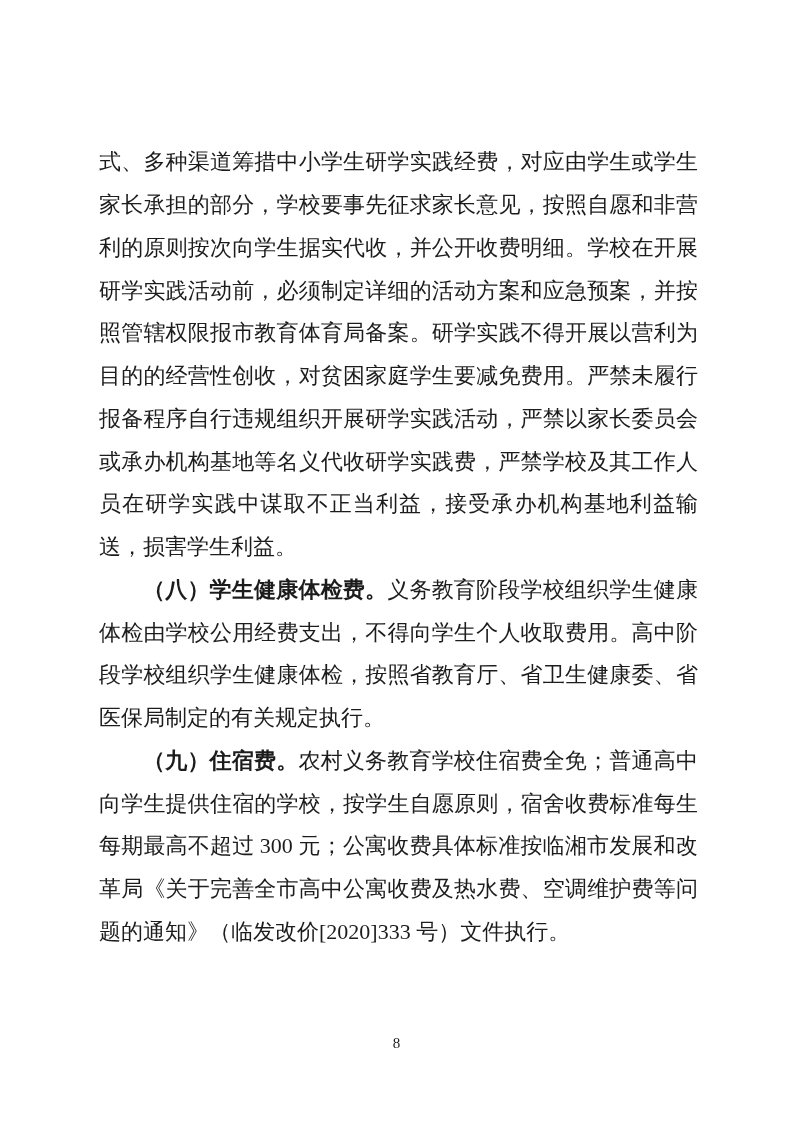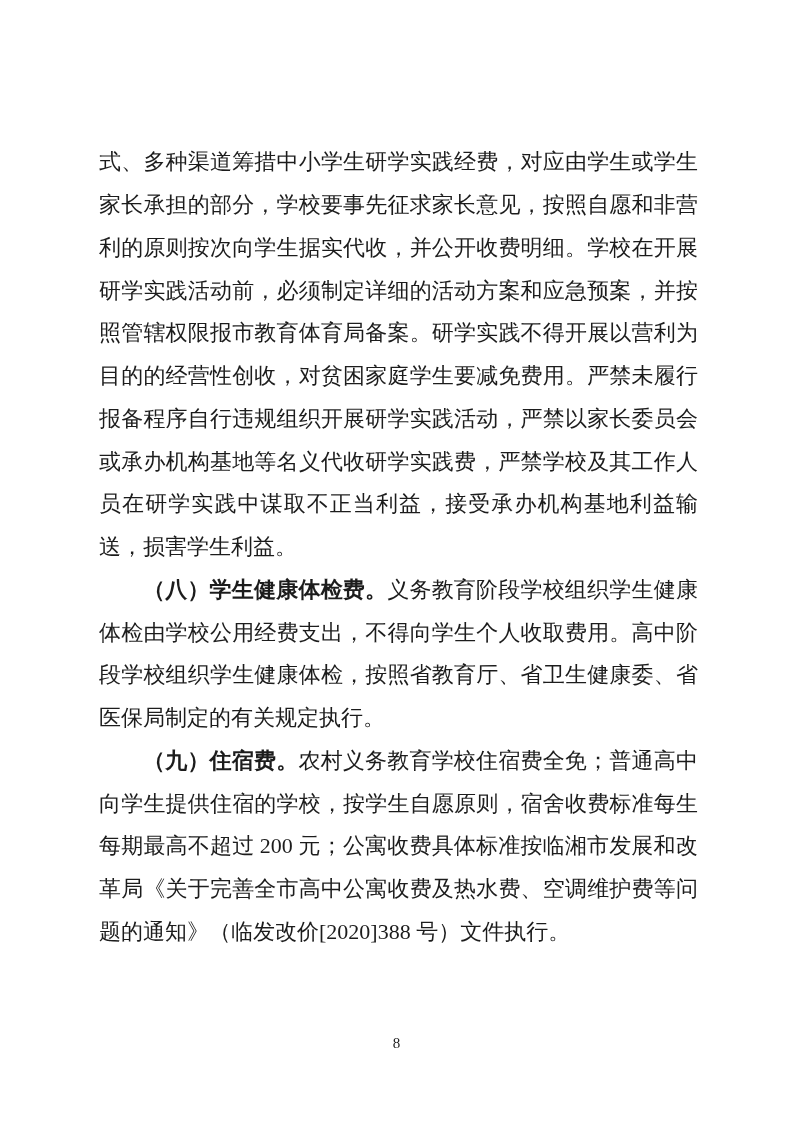--- a/index.html
+++ b/index.html
@@ -479,21 +479,21 @@
           <span class="tok">生</span>
         </div>
         <div class="line justify">
           <span class="tok">每</span>
           <span class="tok">期</span>
           <span class="tok">最</span>
           <span class="tok">高</span>
           <span class="tok">不</span>
           <span class="tok">超</span>
           <span class="tok">过</span>
-          <span class="tok"> 200 </span>
+          <span class="tok"> 300 </span>
           <span class="tok">元</span>
           <span class="tok">；</span>
           <span class="tok">公</span>
           <span class="tok">寓</span>
           <span class="tok">收</span>
           <span class="tok">费</span>
           <span class="tok">具</span>
           <span class="tok">体</span>
           <span class="tok">标</span>
           <span class="tok">准</span>
@@ -539,21 +539,21 @@
           <span class="tok">题</span>
           <span class="tok">的</span>
           <span class="tok">通</span>
           <span class="tok">知</span>
           <span class="tok">》</span>
           <span class="tok">（</span>
           <span class="tok">临</span>
           <span class="tok">发</span>
           <span class="tok">改</span>
           <span class="tok">价</span>
-          <span class="tok">[2020]388 </span>
+          <span class="tok">[2020]333 </span>
           <span class="tok">号</span>
           <span class="tok">）</span>
           <span class="tok">文</span>
           <span class="tok">件</span>
           <span class="tok">执</span>
           <span class="tok">行</span>
           <span class="tok">。</span>
         </div>
       </div>
     </div>

